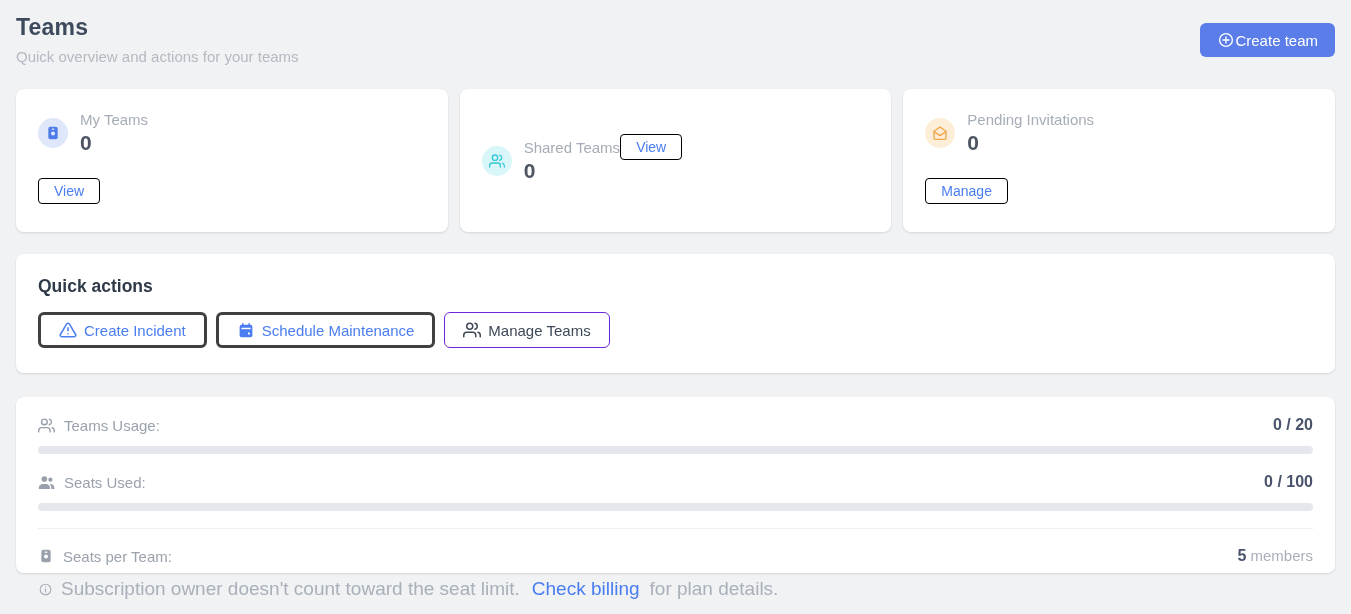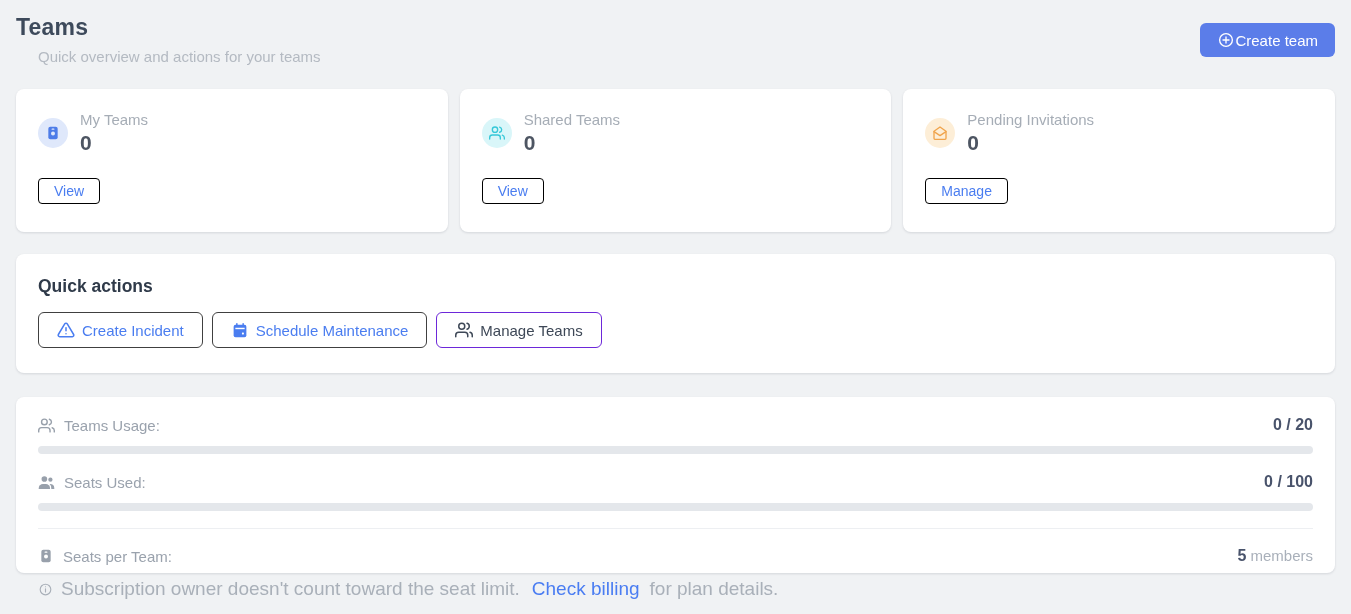--- a/index.html
+++ b/index.html
@@ -7,21 +7,21 @@
   body {
     background: #f0f2f4;
     font-family: "Liberation Sans", sans-serif;
     color: #3d4a5b;
   }
   .page { padding: 14px 16px 0 16px; }
 
   
   .header { display: flex; justify-content: space-between; align-items: flex-start; }
   .page-title { font-size: 23px; font-weight: 700; color: #3d4a5b; letter-spacing: .2px; }
-  .page-subtitle { font-size: 15px; color: #b4bac2; margin-top: 7px; margin-left: 22px; }
+  .page-subtitle { font-size: 15px; color: #b4bac2; margin-top: 7px; }
   .btn-create {
     display: inline-flex; align-items: center; gap: 0;
     background: #5b7de9; color: #ffffff; border: none; border-radius: 6px;
     font-size: 15px; font-family: inherit; padding: 0 17px; height: 34px;
     margin-top: 9px; cursor: pointer;
   }
   .btn-create svg { display: block; }
 
   
   .card {
@@ -51,21 +51,21 @@
 
   
   .quick-actions { margin-top: 22px; height: 119px; padding: 22px; }
   .qa-title { font-size: 17.5px; font-weight: 600; color: #2f3a49; }
   .qa-buttons { display: flex; gap: 9px; margin-top: 15px; }
   .qa-btn {
     display: inline-flex; align-items: center; gap: 7px;
     background: #ffffff; border-radius: 6px; font-size: 15px; font-family: inherit;
     padding: 0 18px; height: 36px; cursor: pointer;
   }
-  .qa-btn.blue    { color: #4a7df0; border: 1px solid #404040; }
+  .qa-btn.blue    { color: #4a7df0; border: 3px solid #404040; }
   .qa-btn.neutral { color: #3e4857; border: 1px solid #6d28d9; }
   .qa-btn svg { display: block; }
 
   
   .usage-card { margin-top: 24px; height: 176px; padding: 19px 22px; }
   .usage-row { display: flex; justify-content: space-between; align-items: center; }
   .usage-label { display: flex; align-items: center; gap: 9px; font-size: 15px; color: #9aa2ad; }
   .usage-label svg { display: block; color: #98a0ab; }
   .usage-value { font-size: 16px; font-weight: 700; color: #49536b; }
   .progress-track {
@@ -113,21 +113,21 @@
             </svg>
         </span>
         <span class="stat-text">
           <span class="stat-label">My Teams</span>
           <span class="stat-value">0</span>
         </span>
       </div>
       <button class="btn-outline-sm">View</button>
     </div>
 
-    <div class="card stat-card" style="display:flex;flex-direction:column;">
+    <div class="card stat-card" style="display:flex;flex-direction:row;">
       <div class="stat-top">
         <span class="stat-icon-circle icon-bg-cyan">
           <svg width="16" height="16" viewBox="0 0 24 24" fill="none" stroke="currentColor" stroke-width="2" stroke-linecap="round" stroke-linejoin="round">
               <path d="M17 21v-2a4 4 0 0 0-4-4H5a4 4 0 0 0-4 4v2"></path>
               <circle cx="9" cy="7" r="4"></circle>
               <path d="M23 21v-2a4 4 0 0 0-3-3.87"></path>
               <path d="M16 3.13a4 4 0 0 1 0 7.75"></path>
             </svg>
         </span>
         <span class="stat-text">

